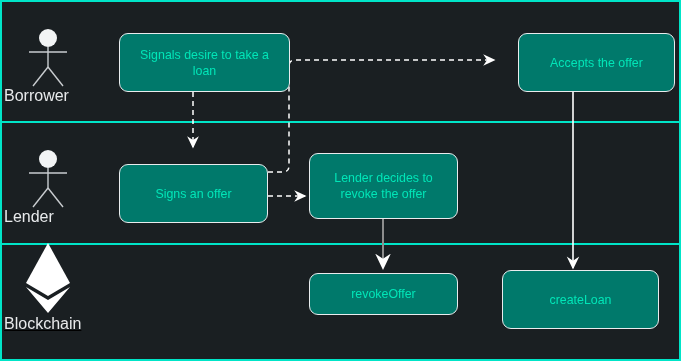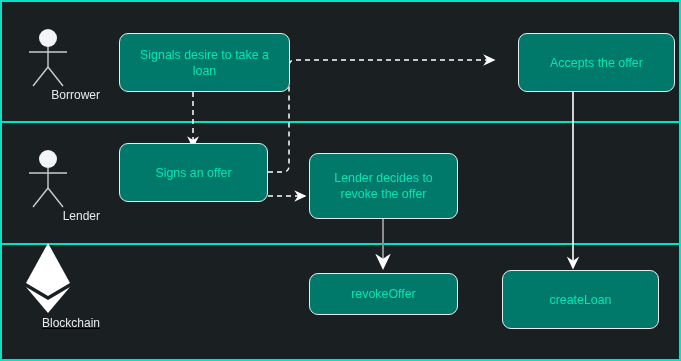--- a/index.html
+++ b/index.html
@@ -26,24 +26,24 @@
   }
 
   
   .actor {
     position: absolute;
     width: 96px;
     text-align: center;
   }
   .actor-label {
     color: #e8eaec;
-    font-size: 12px;
+    font-size: 16px;
     line-height: 15px;
     white-space: nowrap;
-    text-align: right;
+    text-align: left;
   }
   .actor-figure {
     width: 96px;
     height: 62px;
     display: block;
   }
   .eth-figure {
     width: 96px;
     height: 76px;
     display: block;
@@ -148,21 +148,21 @@
   </svg>
 
   <div class="node" style="left:117px; top:31px; width:171px; height:59px;">
     <span class="node-label">Signals desire to take a loan</span>
   </div>
 
   <div class="node" style="left:516px; top:31px; width:157px; height:59px;">
     <span class="node-label">Accepts the offer</span>
   </div>
 
-  <div class="node" style="left:117px; top:141px; width:149px; height:59px;">
+  <div class="node" style="left:117px; top:162px; width:149px; height:59px;">
     <span class="node-label">Signs an offer</span>
   </div>
 
   <div class="node" style="left:307px; top:151px; width:149px; height:66px;">
     <span class="node-label">Lender decides to revoke the offer</span>
   </div>
 
   <div class="node" style="left:307px; top:271px; width:149px; height:42px;">
     <span class="node-label">revokeOffer</span>
   </div>

